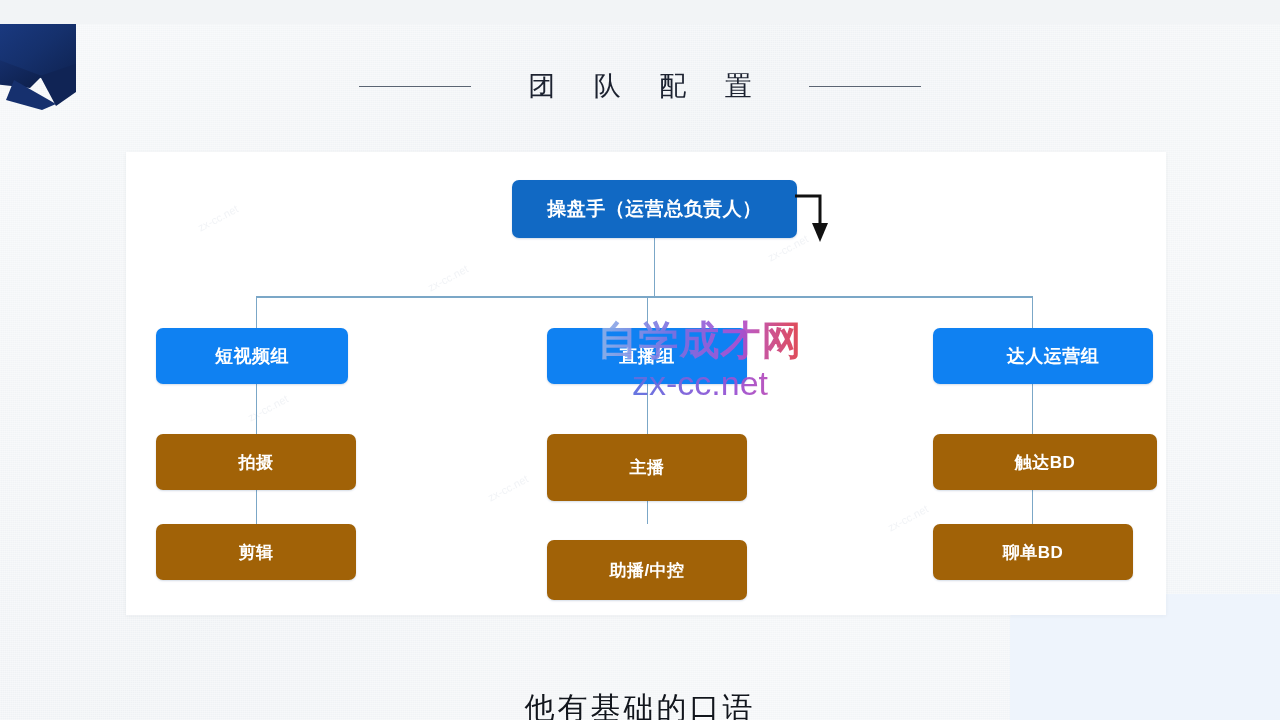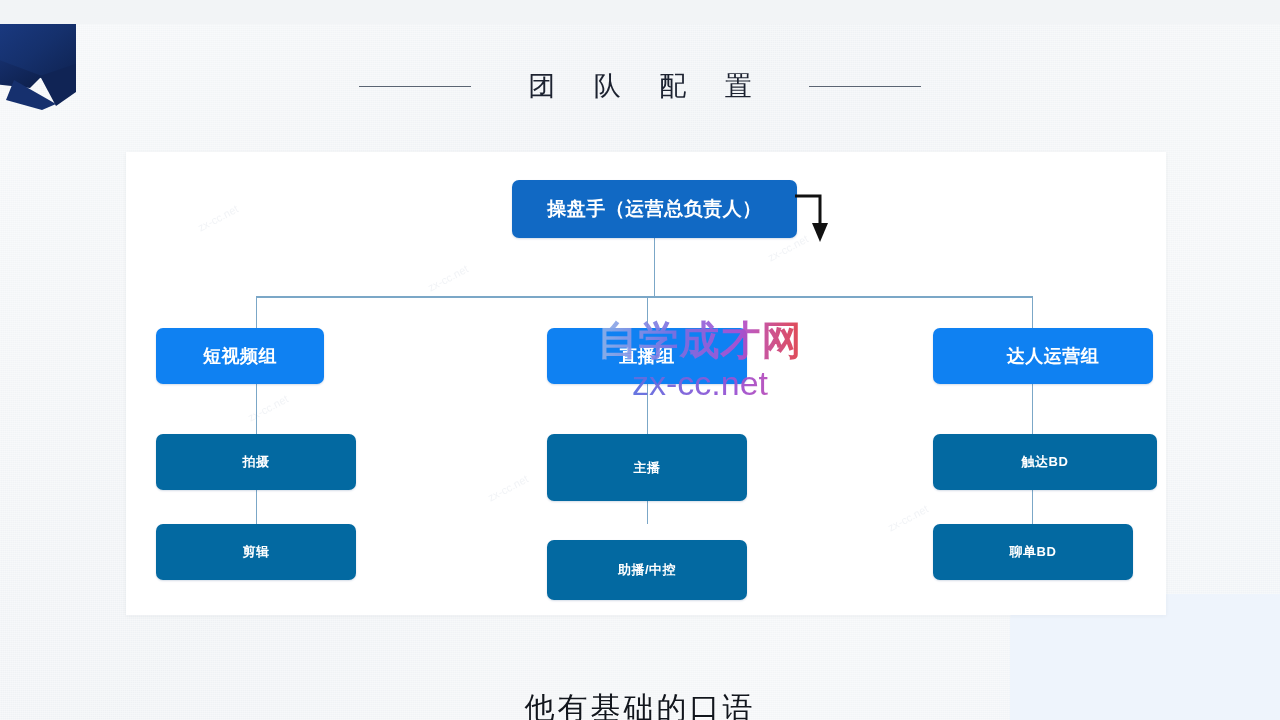--- a/index.html
+++ b/index.html
@@ -124,30 +124,30 @@
     background: #1169c4;
     font-size: 19px;
     letter-spacing: .5px;
   }
   .node.lvl2 {
     background: #0f81f2;
     font-size: 18px;
     letter-spacing: .5px;
   }
   .node.lvl3 {
-    background: #0369a1;
-    font-size: 13px;
+    background: #a16207;
+    font-size: 17px;
     letter-spacing: .5px;
     font-weight: bold;
   }
 
   
   #node-root  { left: 386px; top: 28px;  width: 285px; height: 58px; }
 
-  #node-c0    { left: 30px;  top: 176px; width: 168px; height: 56px; }
+  #node-c0    { left: 30px;  top: 176px; width: 192px; height: 56px; }
   #node-c1    { left: 421px; top: 176px; width: 200px; height: 56px; }
   #node-c2    { left: 807px; top: 176px; width: 200px; height: 56px; padding-left: 20px; }
 
   #node-c0-0  { left: 30px;  top: 282px; width: 200px; height: 56px; }
   #node-c0-1  { left: 30px;  top: 372px; width: 200px; height: 56px; }
   #node-c1-0  { left: 421px; top: 282px; width: 200px; height: 67px; }
   #node-c1-1  { left: 421px; top: 388px; width: 200px; height: 60px; }
   #node-c2-0  { left: 807px; top: 282px; width: 224px; height: 56px; }
   #node-c2-1  { left: 807px; top: 372px; width: 200px; height: 56px; }
 

